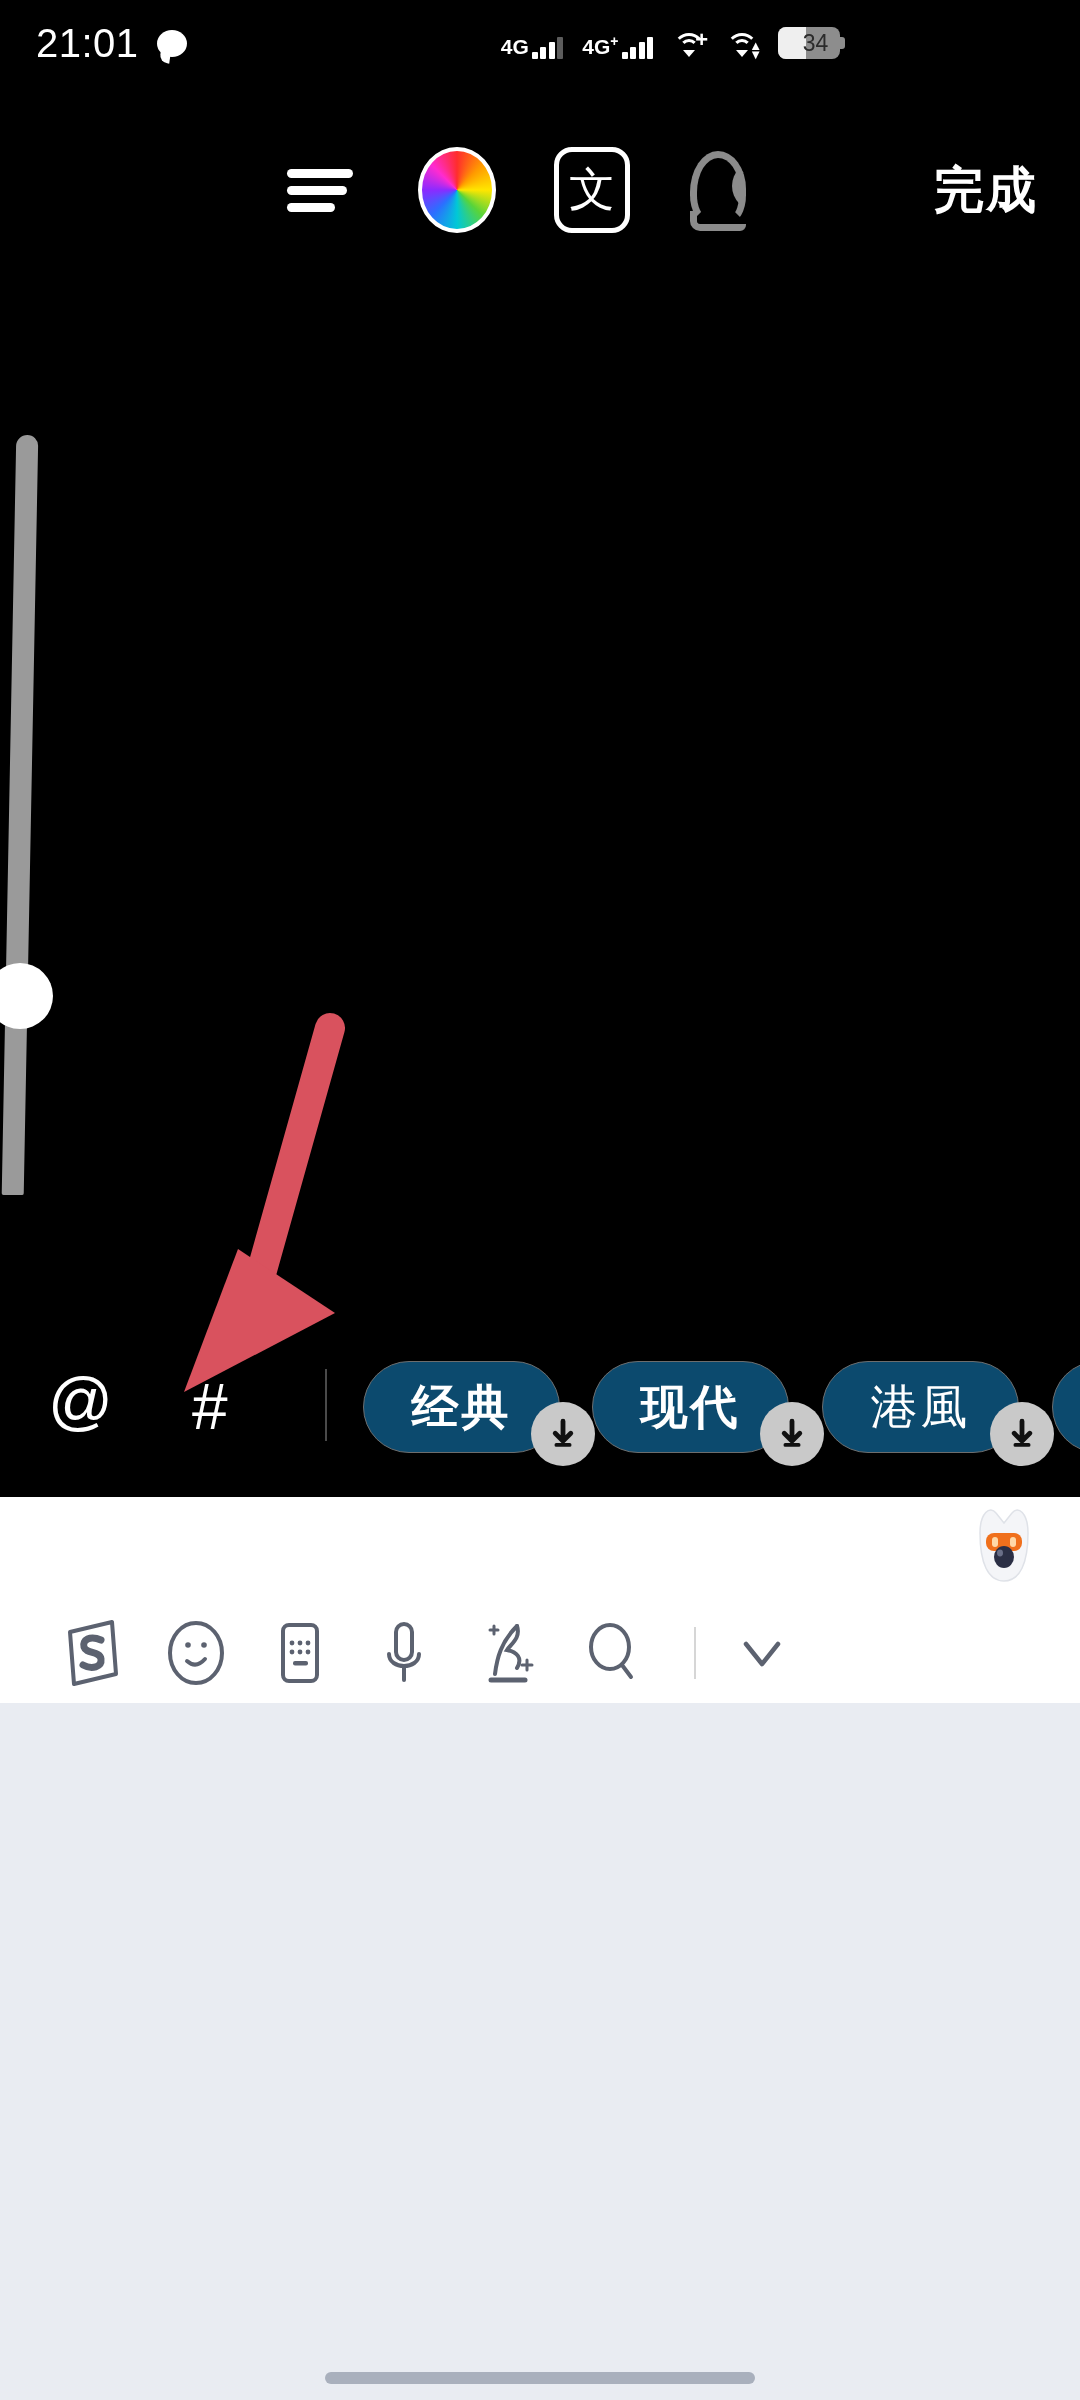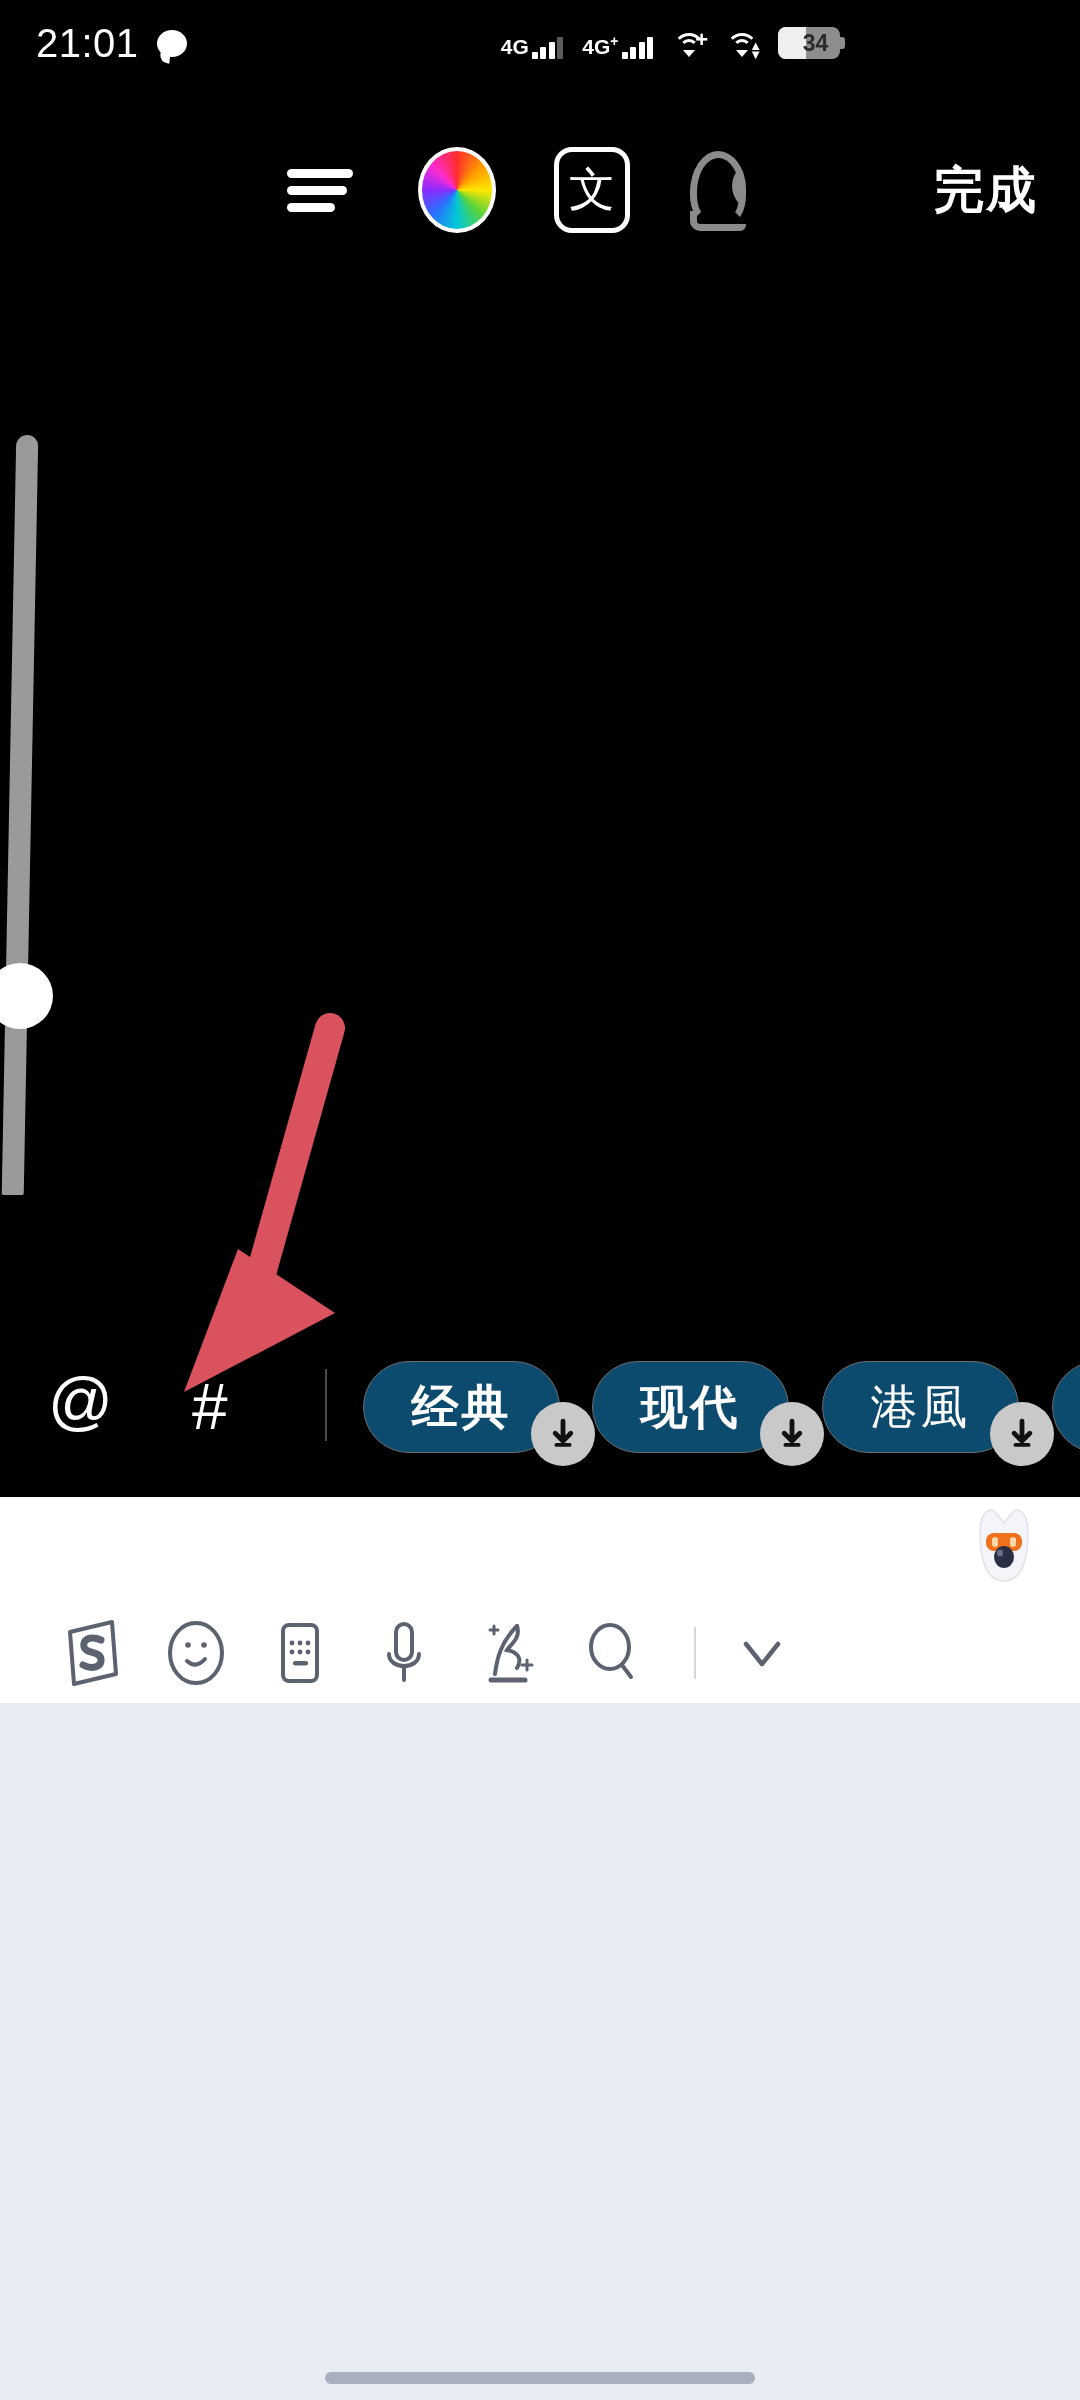--- a/index.html
+++ b/index.html
@@ -49,21 +49,21 @@
   .wifi u.a{ width:32px;height:32px; top:0; }
   .wifi u.b{ width:19px;height:19px; top:6px; }
   .wifi .plus{ position:absolute; right:-2px; top:-4px; color:#fff; font-size:22px; font-weight:700; line-height:1;}
   .wifi .updn{ position:absolute; right:-3px; bottom:0px; font-size:13px; line-height:9px; color:#fff;}
 
   #battery{ position:relative; width:62px; height:32px; background:#8d8d8d;
      border-radius:8px; display:flex; align-items:center; justify-content:center; }
   #battery:after{ content:""; position:absolute; right:-5px; top:10px; width:5px; height:12px;
      background:#8d8d8d; border-radius:0 3px 3px 0; }
   #battery .fill{ position:absolute; left:0; top:0; bottom:0; width:45%; background:#efefef; border-radius:8px 0 0 8px; }
-  #battery .num{ position:relative; font-size:23px; font-weight:700; color:#2b2b2b;margin-left:13px; }
+  #battery .num{ position:relative; font-size:23px; font-weight:400; color:#2b2b2b;margin-left:13px; }
 
   
   #toolbar{
     position:absolute; left:0; top:130px; width:1080px; height:120px;
     display:flex; align-items:center;
   }
   .tb-ico{ display:flex; align-items:center; justify-content:center; }
   #tb-align{ margin-left:280px; width:80px; height:80px; }
   #tb-align .ln{ display:block; background:#fff; height:9px; border-radius:5px; margin:8px 0; }
   #tb-align .ln:nth-child(1){ width:66px; }

